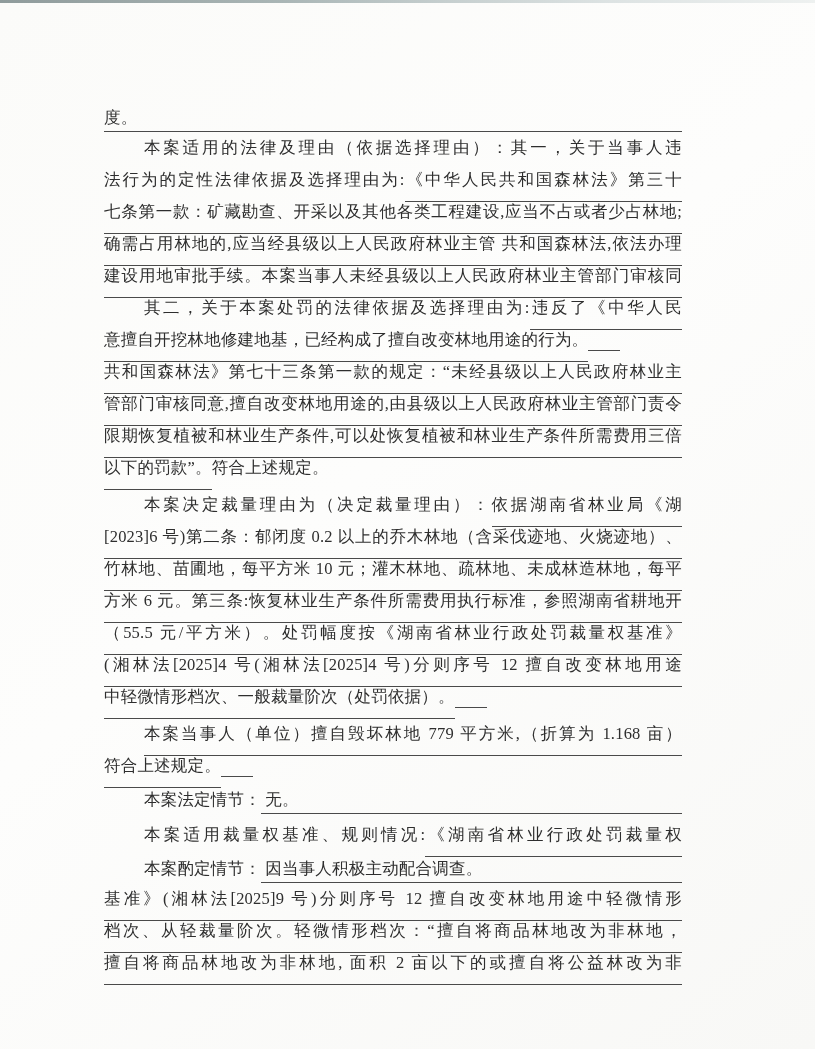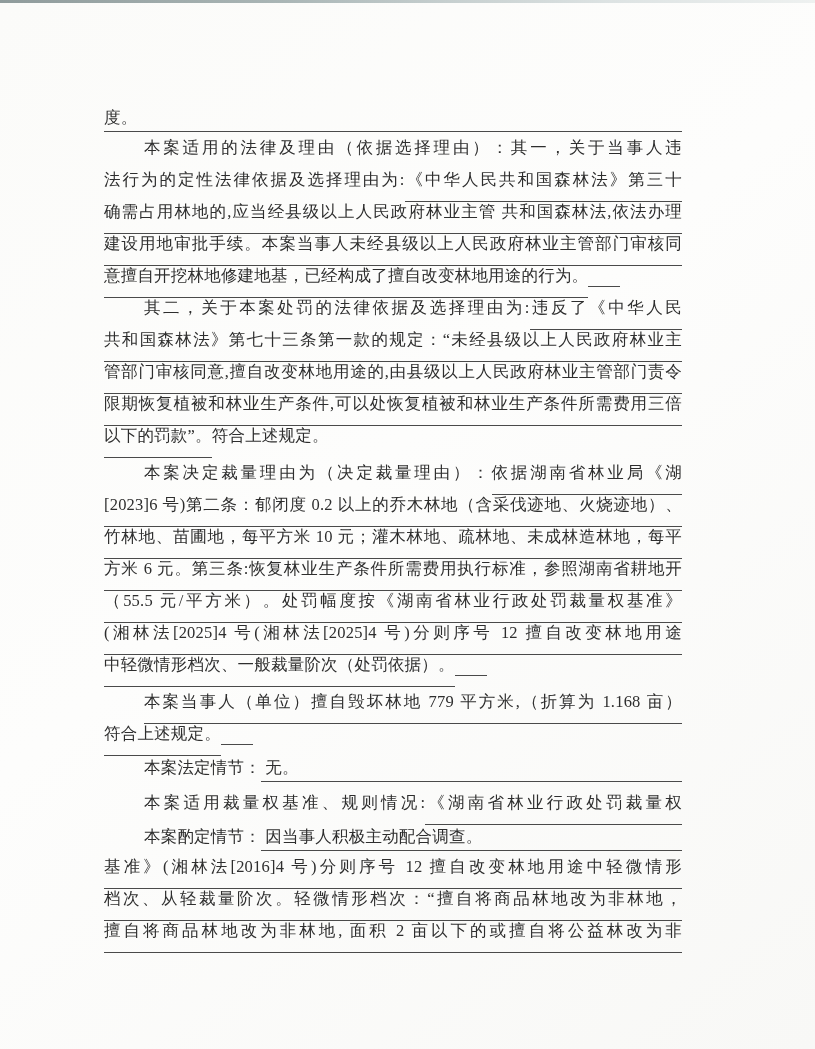--- a/index.html
+++ b/index.html
@@ -55,24 +55,25 @@
 
 <div class="page">
   <div class="scan-edge"></div>
   <div class="doc">
       <div class="line fill">
         <span class="u">度。</span>
         <span class="filler"></span>
       </div>
       <div class="line indent just"><span class="plain">本案适用的法律及理由（依据选择理由）：其一，关于当事人违</span></div>
       <div class="line just"><span class="plain">法行为的定性法律依据及选择理由为:</span><span class="u">《中华人民共和国森林法》第三十</span></div>
+      <div class="line just"><span class="u">七条第一款：矿藏勘查、开采以及其他各类工程建设,应当不占或者少占林地;</span></div>
       <div class="line just"><span class="u">确需占用林地的,应当经县级以上人民政府林业主管 共和国森林法,依法办理</span></div>
       <div class="line just"><span class="u">建设用地审批手续。本案当事人未经县级以上人民政府林业主管部门审核同</span></div>
+      <div class="line indent just"><span class="plain">其二，关于本案处罚的法律依据及选择理由为:</span><span class="u">违反了《中华人民</span></div>
       <div class="line"><span class="u">意擅自开挖林地修建地基，已经构成了擅自改变林地用途的行为。</span><span class="tail"></span></div>
-      <div class="line indent just"><span class="plain">其二，关于本案处罚的法律依据及选择理由为:</span><span class="u">违反了《中华人民</span></div>
       <div class="line just"><span class="u">共和国森林法》第七十三条第一款的规定：“未经县级以上人民政府林业主</span></div>
       <div class="line just"><span class="u">管部门审核同意,擅自改变林地用途的,由县级以上人民政府林业主管部门责令</span></div>
       <div class="line just"><span class="u">限期恢复植被和林业生产条件,可以处恢复植被和林业生产条件所需费用三倍</span></div>
       <div class="line"><span class="u">以下的罚款”。</span><span class="plain">符合上述规定。</span></div>
       <div class="line indent just gap"><span class="plain">本案决定裁量理由为（决定裁量理由）：</span><span class="u">依据湖南省林业局《湖</span></div>
       <div class="line just"><span class="u">[2023]6 号)第二条：郁闭度 0.2 以上的乔木林地（含采伐迹地、火烧迹地）、</span></div>
       <div class="line just"><span class="u">竹林地、苗圃地，每平方米 10 元；灌木林地、疏林地、未成林造林地，每平</span></div>
       <div class="line just"><span class="u">方米 6 元。第三条:恢复林业生产条件所需费用执行标准，参照湖南省耕地开</span></div>
       <div class="line just"><span class="u">（55.5 元/平方米）。处罚幅度按《湖南省林业行政处罚裁量权基准》</span></div>
       <div class="line just"><span class="u">(湘林法[2025]4 号(湘林法[2025]4 号)分则序号 12 擅自改变林地用途</span></div>
@@ -83,17 +84,17 @@
         <span class="plain">本案法定情节：</span>
         <span class="u"> 无。</span>
         <span class="filler"></span>
       </div>
       <div class="line indent just gap"><span class="plain">本案适用裁量权基准、规则情况:</span><span class="u">《湖南省林业行政处罚裁量权</span></div>
       <div class="line indent fill">
         <span class="plain">本案酌定情节：</span>
         <span class="u"> 因当事人积极主动配合调查。</span>
         <span class="filler"></span>
       </div>
-      <div class="line just"><span class="u">基准》(湘林法[2016]4 号)分则序号 12 擅自改变林地用途中轻微情形</span></div>
+      <div class="line just"><span class="u">基准》(湘林法[2025]9 号)分则序号 12 擅自改变林地用途中轻微情形</span></div>
       <div class="line just"><span class="u">档次、从轻裁量阶次。轻微情形档次：“擅自将商品林地改为非林地，</span></div>
       <div class="line just"><span class="u">擅自将商品林地改为非林地, 面积 2 亩以下的或擅自将公益林改为非</span></div>
     </div>
 </div>
 
 </body></html>

